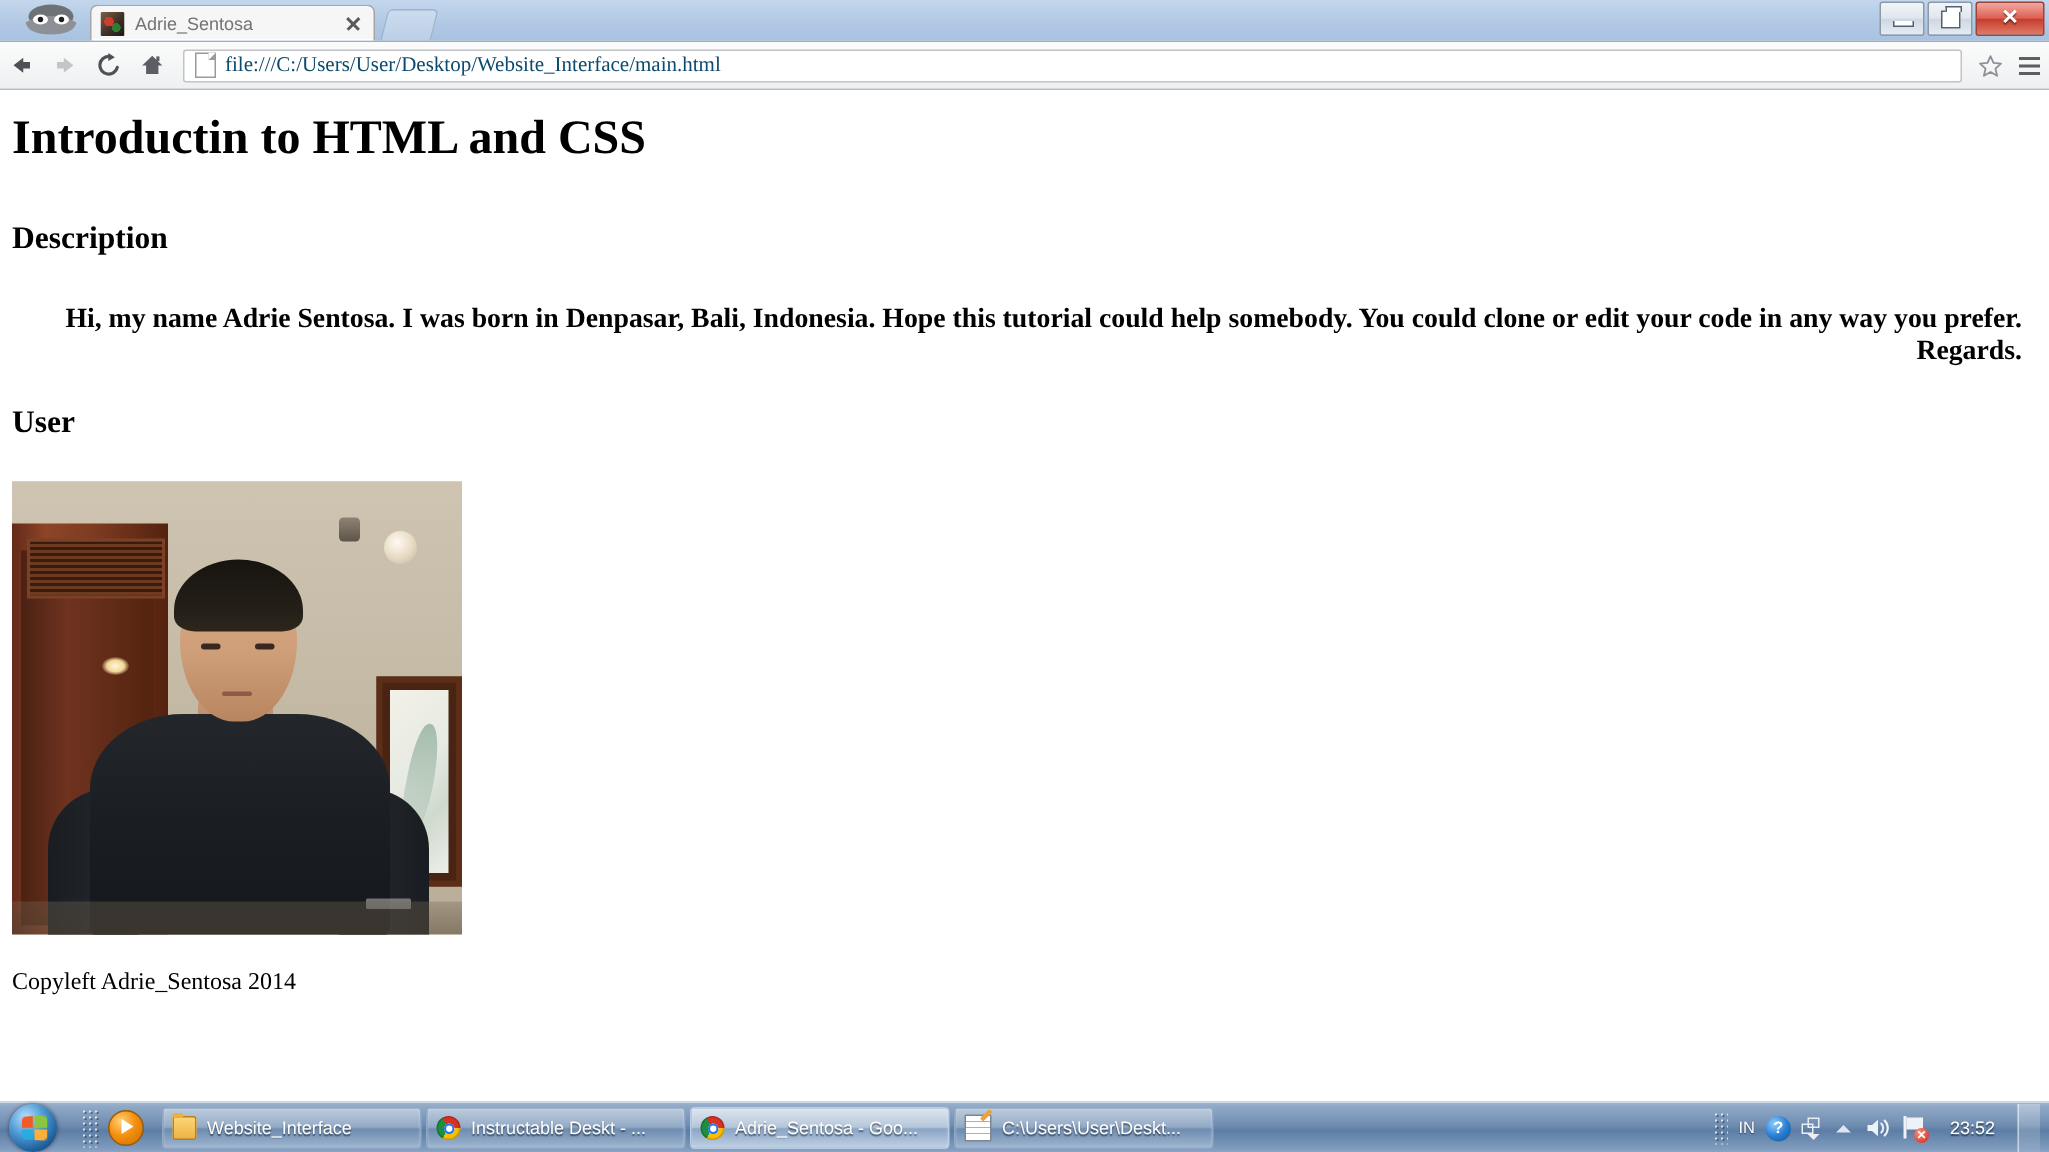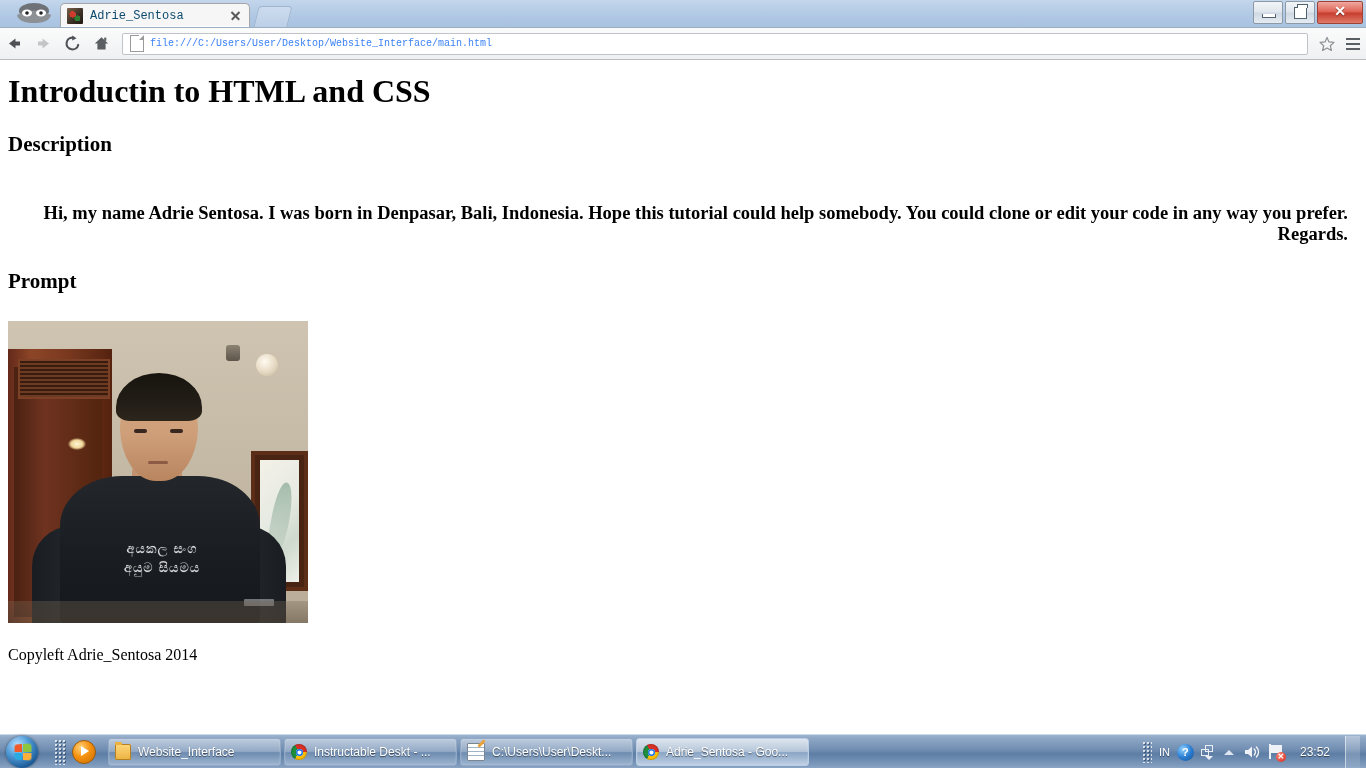--- a/index.html
+++ b/index.html
@@ -55,26 +55,26 @@
     flex: 0 0 16px;
     margin-right: 7px;
     border-radius: 1px;
     background:
       radial-gradient(circle at 35% 40%, #cf3b2c 0 22%, transparent 23%),
       radial-gradient(circle at 65% 65%, #2e7d32 0 20%, transparent 21%),
       linear-gradient(135deg, #7b6148 0%, #3e3126 55%, #1d1712 100%);
   }
   .tab-title {
     font-size: 12px;
-    color: #0c4a6e;
+    color: #737373;
     white-space: nowrap;
     overflow: hidden;
     text-overflow: ellipsis;
     flex: 1 1 auto;
-    font-family: Liberation Mono, monospace;
+    font-family: Liberation Sans, sans-serif;
   }
   .tab-close {
     width: 15px; height: 15px;
     flex: 0 0 15px;
     position: relative;
     margin-left: 4px;
   }
   .tab-close::before, .tab-close::after {
     content: "";
     position: absolute;
@@ -188,25 +188,25 @@
   }
   .page-icon::after {
     content: "";
     position: absolute;
     right: -1px; top: -1px;
     width: 0; height: 0;
     border-left: 5px solid #ffffff;
     border-bottom: 5px solid #9a9a9a;
   }
   .url-text {
-    font-size: 10px;
-    color: #3b82f6;
+    font-size: 14px;
+    color: #0c4a6e;
     white-space: nowrap;
     overflow: hidden;
-    font-family: Liberation Mono, monospace;
+    font-family: Liberation Serif, serif;
   }
   .star-btn, .menu-btn {
     width: 26px; height: 29px;
     flex: 0 0 26px;
     position: relative;
   }
   .star-btn svg { display: block; margin: 7px auto; }
   .menu-lines {
     position: absolute;
     left: 6px; top: 9px;
@@ -231,21 +231,21 @@
   .h1 {
     position: absolute;
     left: 8px; top: 15px;
     font-size: 32px;
     font-weight: bold;
     line-height: 1;
     letter-spacing: 0px;
   }
   .h2-description {
     position: absolute;
-    left: 8px; top: 74px;
+    left: 8px; top: 88px;
     font-size: 21px;
     font-weight: bold;
     line-height: 1;
   }
   .paragraph {
     position: absolute;
     left: 8px; top: 143px;
     width: 1340px;
     font-size: 18.5px;
     font-weight: bold;
@@ -789,21 +789,21 @@
           <i></i>
           <i></i>
       </span>
     </div>
   </div>
 
   <div class="page-content">
     <div class="h1">Introductin to HTML and CSS</div>
     <div class="h2-description">Description</div>
     <div class="paragraph">Hi, my name Adrie Sentosa. I was born in Denpasar, Bali, Indonesia. Hope this tutorial could help somebody. You could clone or edit your code in any way you prefer. Regards.</div>
-    <div class="h2-photo">Prompt</div>
+    <div class="h2-photo">User</div>
 
     <div class="photo">
       <div class="ph-wall"></div>
       <div class="ph-door">
         <div class="ph-door-inner"></div>
       </div>
       <div class="ph-vent"></div>
       <div class="ph-ceil-light"></div>
       <div class="ph-smoke"></div>
       <div class="ph-dome"></div>
@@ -812,24 +812,20 @@
       </div>
       <div class="ph-shoulder-l"></div>
       <div class="ph-shoulder-r"></div>
       <div class="ph-neck"></div>
       <div class="ph-body"></div>
       <div class="ph-head"></div>
       <div class="ph-hair"></div>
       <div class="ph-eye-l"></div>
       <div class="ph-eye-r"></div>
       <div class="ph-mouth"></div>
-      <div class="ph-shirt-text">
-        <div>අයකල සංග</div>
-        <div>අයුම සියමය</div>
-      </div>
       <div class="ph-logo"></div>
       <div class="ph-floor"></div>
     </div>
 
     <div class="footer-text">Copyleft Adrie_Sentosa 2014</div>
   </div>
 </div>
 
 <div class="taskbar">
 
@@ -855,28 +851,28 @@
       <span class="task-icon ic-folder"></span>
       <span class="task-label">Website_Interface</span>
     </div>
 
 
     <div class="task-item">
       <span class="task-icon ic-chrome"></span>
       <span class="task-label">Instructable Deskt - ...</span>
     </div>
 
+    <div class="task-item active">
+      <span class="task-icon ic-chrome"></span>
+      <span class="task-label">Adrie_Sentosa - Goo...</span>
+    </div>
+
     <div class="task-item">
       <span class="task-icon ic-notepad"></span>
       <span class="task-label">C:\Users\User\Deskt...</span>
-    </div>
-
-    <div class="task-item active">
-      <span class="task-icon ic-chrome"></span>
-      <span class="task-label">Adrie_Sentosa - Goo...</span>
     </div>
 
   </div>
 
   <div class="tray">
     <span class="tray-grip"></span>
     <span class="tray-lang">IN</span>
     <span class="tray-help">?</span>
     <span class="tray-net">
       <span class="m1"></span>

